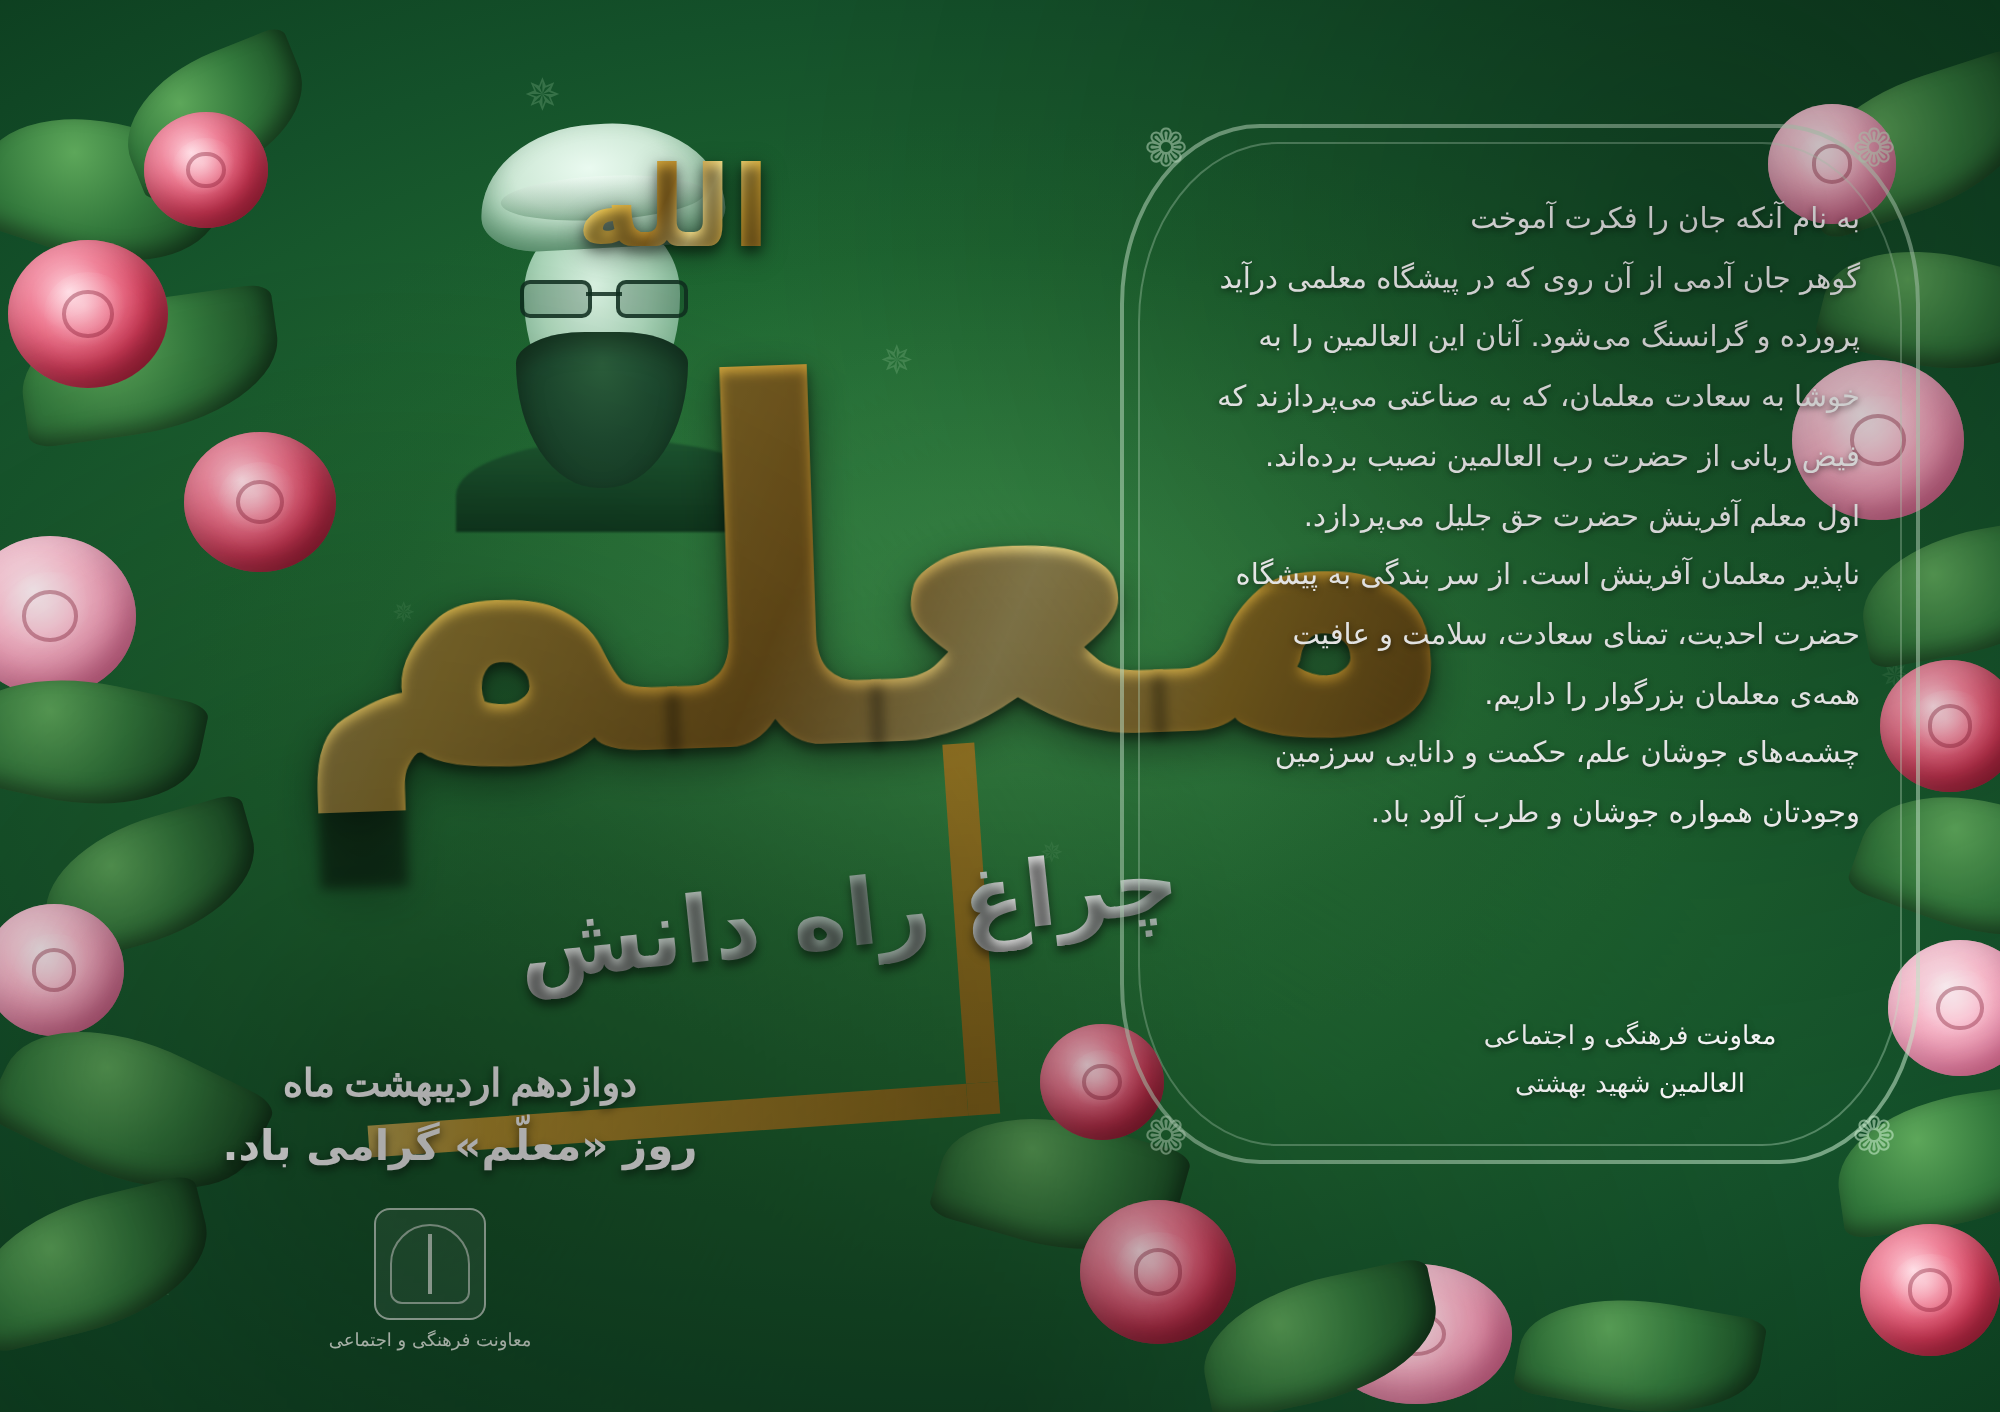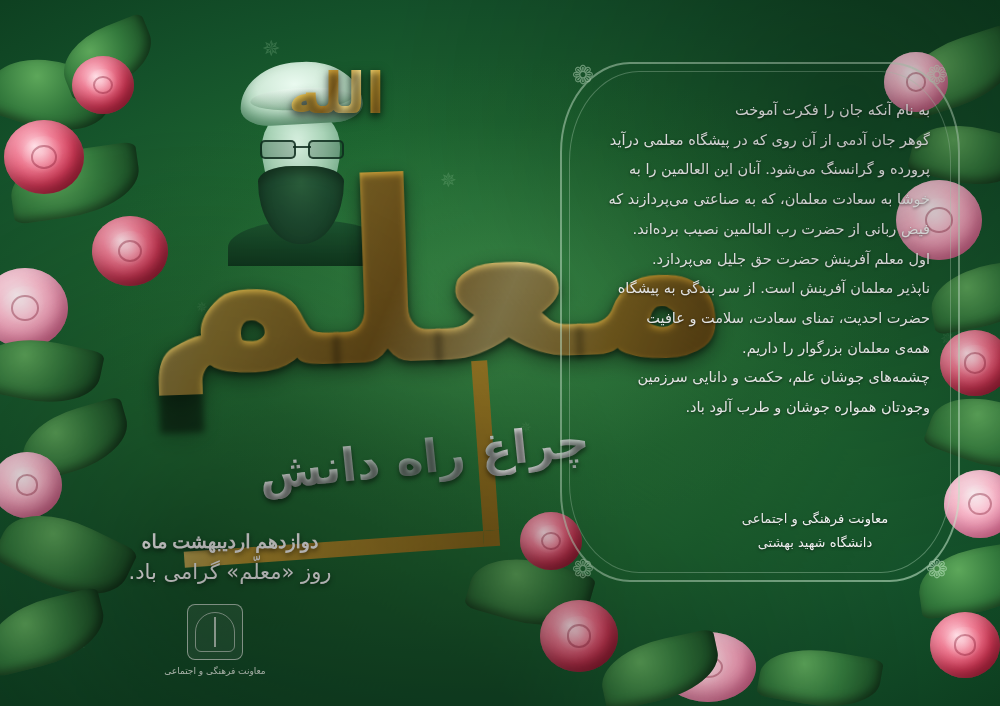--- a/index.html
+++ b/index.html
@@ -146,21 +146,21 @@
     width: 162px; height: 46px;
     background: linear-gradient(180deg, rgba(28,84,48,.9), rgba(14,52,28,.95));
     border-radius: 50% 50% 0 0 / 60% 60% 0 0;
     filter: blur(.4px);
   }
 
   
   .calligraphy {
     position: absolute;
     left: 118px;
-    top: 41px;
+    top: 52px;
     width: 420px;
     height: 520px;
     pointer-events: none;
   }
   .gold-word {
     position: absolute;
     font-family: "DejaVu Sans", sans-serif;
     font-weight: bold;
     color: transparent;
     background: linear-gradient(115deg, #fff3b0 0%, #e8c24e 22%, #b8882a 45%, #f6e08a 62%, #d2a534 80%, #8f651c 100%);
@@ -226,21 +226,21 @@
   }
   .date-line1 {
     font-size: 19px;
     font-weight: bold;
     margin-bottom: 7px;
     letter-spacing: .5px;
     font-family: Liberation Serif, serif;
   }
   .date-line2 {
     font-size: 21px;
-    font-weight: normal;
+    font-weight: bold;
     letter-spacing: .5px;
   }
 
   
   .logo-wrap {
     position: absolute;
     right: 700px;
     top: 604px;
     width: 170px;
     text-align: center;
@@ -428,17 +428,17 @@
       <div class="p-line">اول معلم آفرینش حضرت حق جلیل می‌پردازد.</div>
       <div class="p-line">ناپذیر معلمان آفرینش است. از سر بندگی به پیشگاه</div>
       <div class="p-line">حضرت احدیت، تمنای سعادت، سلامت و عافیت</div>
       <div class="p-line">همه‌ی معلمان بزرگوار را داریم.</div>
       <div class="p-line">چشمه‌های جوشان علم، حکمت و دانایی سرزمین</div>
       <div class="p-line">وجودتان همواره جوشان و طرب آلود باد.</div>
     </div>
 
     <div class="signature">
       <div>معاونت فرهنگی و اجتماعی</div>
-      <div>دانشگاه شهید بهشتی</div>
+      <div>العالمین شهید بهشتی</div>
     </div>
   </div>
 
 </div>
 
 </body></html>

